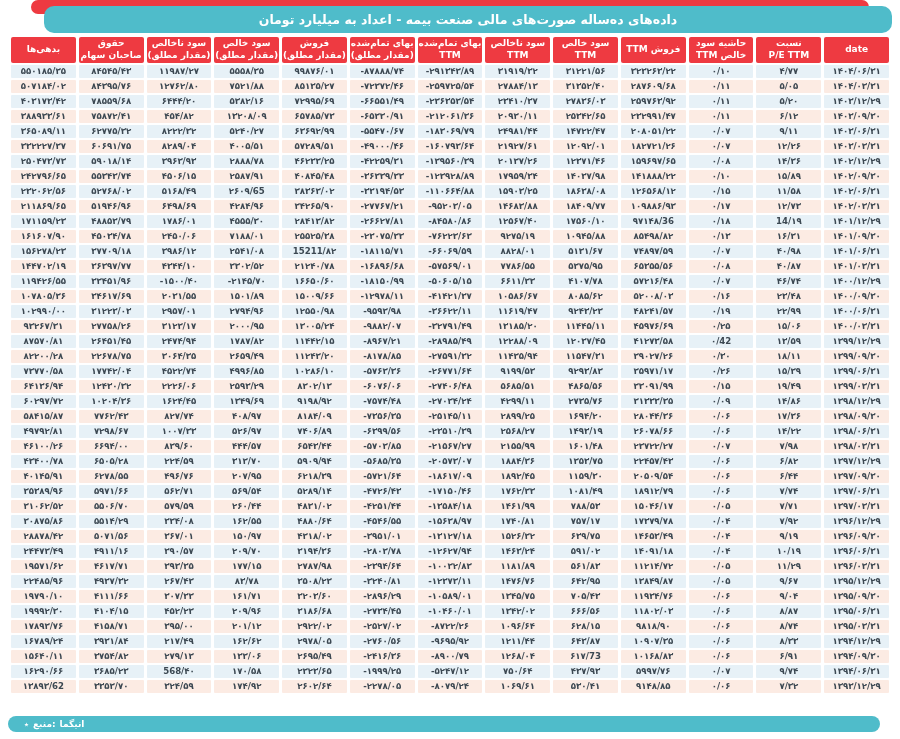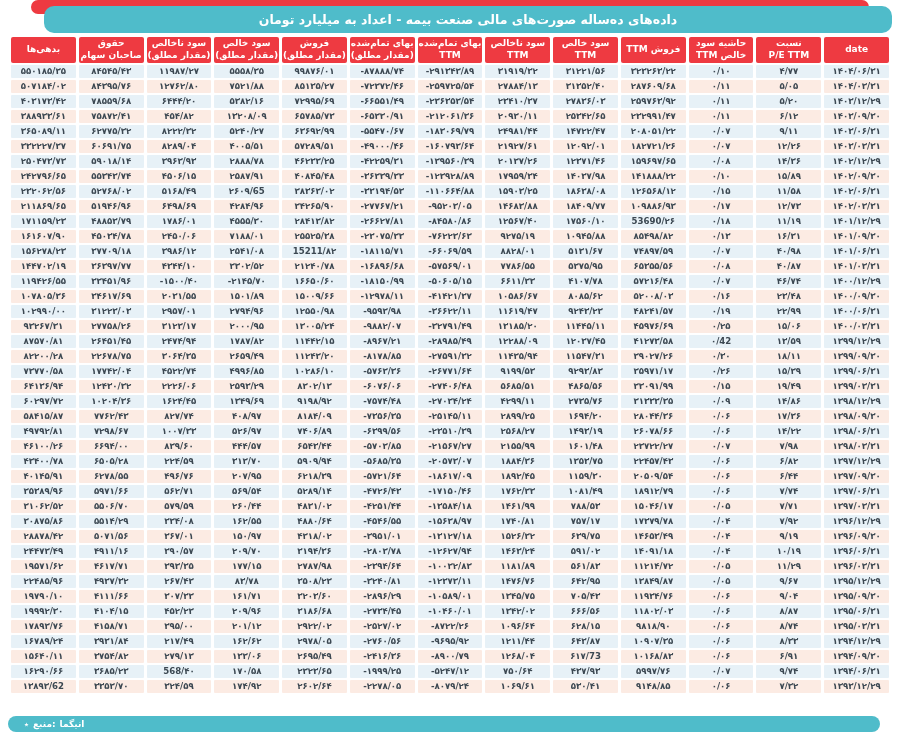--- a/index.html
+++ b/index.html
@@ -283,23 +283,23 @@
           <td>-۹۵۲۰۳/۰۵</td>
           <td>-۲۷۷۶۷/۲۱</td>
           <td>۳۴۲۶۵/۹۰</td>
           <td>۴۲۸۴/۹۶</td>
           <td>۶۴۹۸/۶۹</td>
           <td>۵۱۹۴۶/۹۶</td>
           <td>۲۱۱۸۶۹/۶۵</td>
         </tr>
         <tr>
           <td>۱۴۰۱/۱۲/۲۹</td>
-          <td>۱۱/۱۹</td>
+          <td>14/۱۹</td>
           <td>۰/۱۸</td>
-          <td>53690/۲۶</td>
+          <td>۹۷۱۴۸/36</td>
           <td>۱۷۵۶۰/۱۰</td>
           <td>۱۲۵۶۷/۴۰</td>
           <td>-۸۴۵۸۰/۸۶</td>
           <td>-۲۶۶۲۷/۸۱</td>
           <td>۲۸۴۱۳/۸۲</td>
           <td>۴۵۵۵/۳۰</td>
           <td>۱۷۸۶/۰۱</td>
           <td>۴۸۸۵۳/۷۹</td>
           <td>۱۷۱۱۵۹/۲۳</td>
         </tr>

